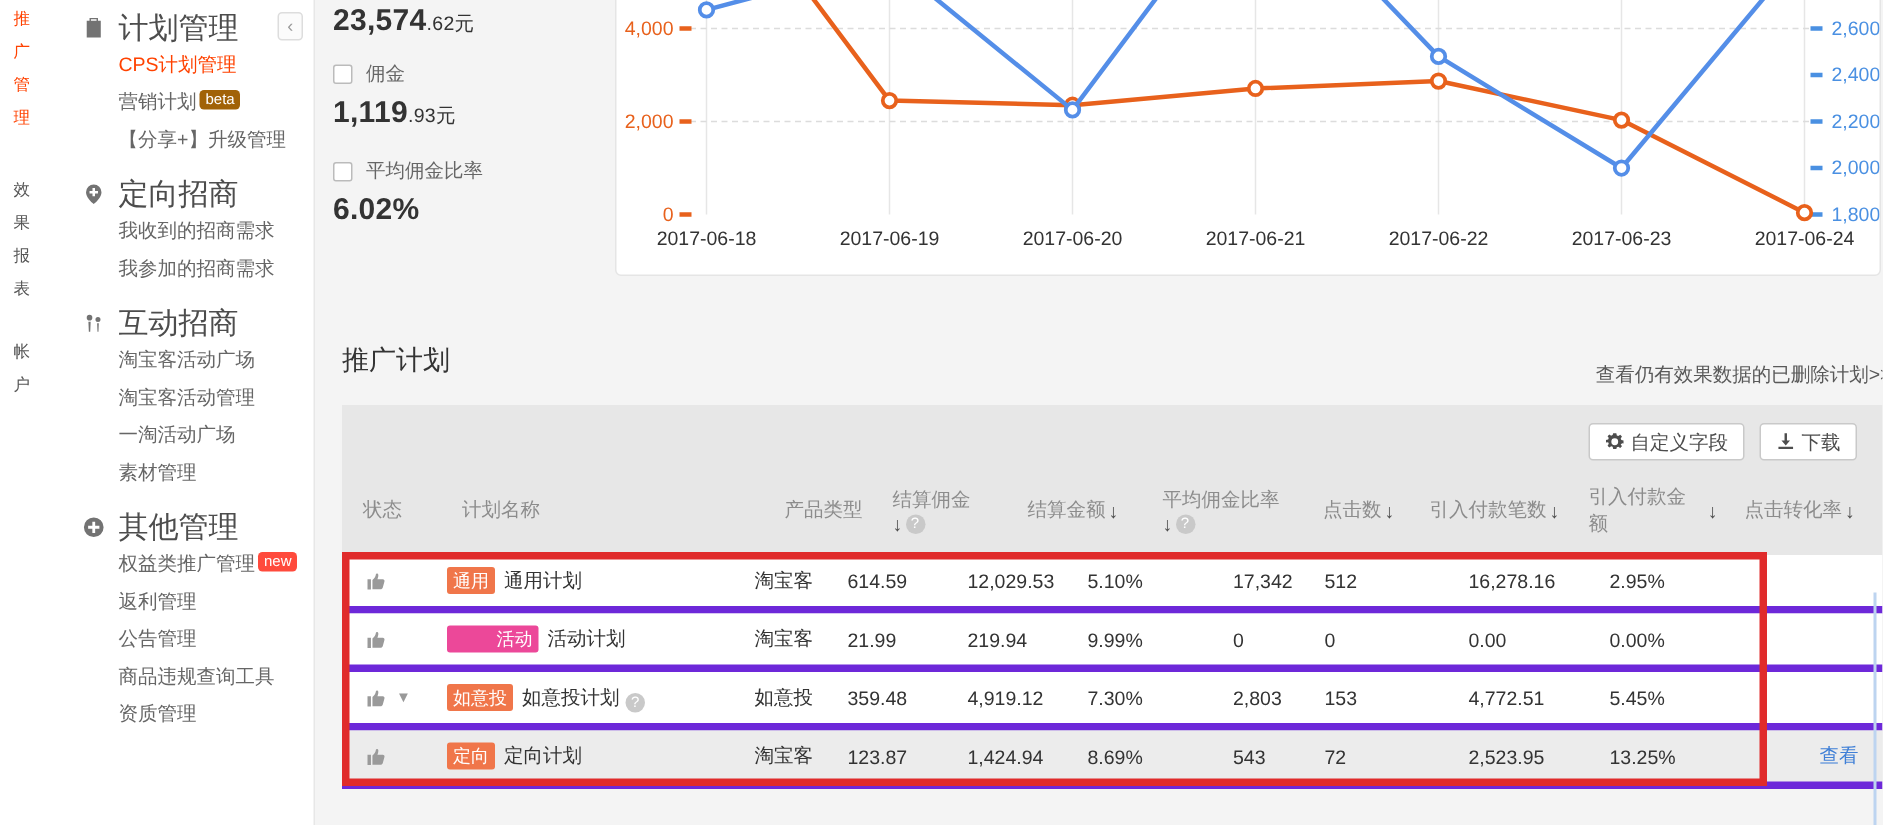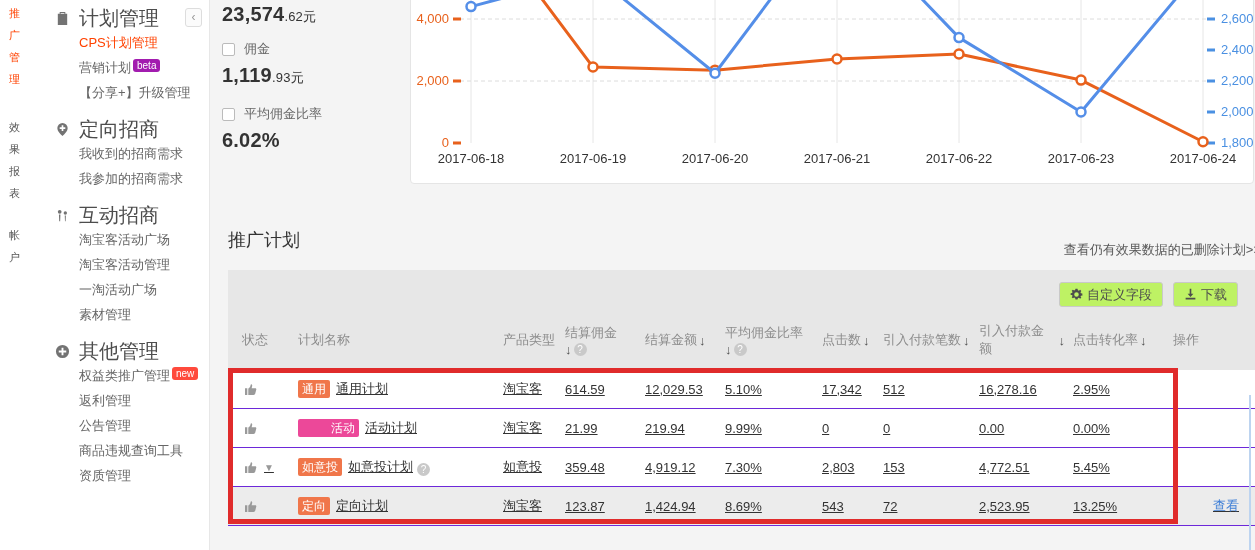--- a/index.html
+++ b/index.html
@@ -34,31 +34,31 @@
   
   .chart-card { position:absolute; left:410px; top:-12px; width:844px; height:196px; background:#fff; border:1px solid #e5e5e5; border-radius:4px; overflow:hidden; }
 
   
   .section-title { position:absolute; left:228px; top:228px; font-size:18px; color:#333; }
   .deleted-link { position:absolute; right:-6px; top:241px; font-size:13px; color:#595959; cursor:pointer; white-space:nowrap; }
 
   
   .table-card { position:absolute; left:228px; top:270px; width:1027px; height:256px; background:#e7e7e7; }
   .toolbar { position:absolute; top:12px; right:17px; display:flex; gap:10px; }
-  .tbtn { display:inline-flex; align-items:center; gap:4px; height:25px; padding:0 10px; background:#bef264; border:1px solid #c9c9c9; border-radius:3px; font-size:13px; color:#4d4d4d; cursor:pointer; }
+  .tbtn { display:inline-flex; align-items:center; gap:4px; height:25px; padding:0 10px; background:#ffffff; border:1px solid #c9c9c9; border-radius:3px; font-size:13px; color:#4d4d4d; cursor:pointer; }
   .tbtn svg { width:13px; height:13px; }
   .tgrid { position:absolute; left:0; width:1027px; display:grid; grid-template-columns:62px 205px 62px 80px 80px 97px 61px 96px 94px 100px 1fr; }
-  .thead { top:40px; height:60px; }
+  .thead { top:40px; height:60px;gap:10px; }
   .th { display:flex; flex-direction:column; justify-content:center; padding-left:8px; font-size:13px; color:#8c8c8c; }
   .th .l1 { display:flex; align-items:center; gap:2px; }
   .th.c1 { padding-left:14px; }
   .sort-arrow { color:#4d4d4d; font-weight:bold; font-size:13px; cursor:pointer; }
   .help-ic { width:13px; height:13px; border-radius:50%; background:#c9c9c9; color:#fff; font-size:10px; line-height:13px; text-align:center; display:inline-block; cursor:pointer; }
   .rows { position:absolute; top:100px; left:0; width:1027px; }
-  .trow { height:39px; background:#fff; border-bottom:1px solid #6d28d9; display:grid; grid-template-columns:62px 205px 62px 80px 80px 97px 61px 96px 94px 100px 1fr; align-items:center; font-size:13px; color:#333;text-decoration:underline; }
+  .trow { height:39px; background:#fff; border-bottom:5px solid #6d28d9; display:grid; grid-template-columns:62px 205px 62px 80px 80px 97px 61px 96px 94px 100px 1fr; align-items:center; font-size:13px; color:#333; }
   .trow.hl { background:#ececec; }
   .td { padding-left:8px; white-space:nowrap; }
   .td.c1 { padding-left:15px; display:flex; align-items:center; gap:5px; }
   .thumb svg { width:16px; height:16px; display:block; cursor:pointer; }
   .caret { color:#999; font-size:10px; cursor:pointer; }
   .plan-badge { display:inline-block; color:#fff; font-size:12px; line-height:18px; padding:0 4px; border-radius:2px; margin-right:6px; }
   .row-help { margin-left:4px; vertical-align:-2px; }
   .action-link { color:#3f7fd6; cursor:pointer; padding-left:40px; }
 
   
@@ -77,21 +77,21 @@
   <div class="submenu" id="submenu">
       <div class="sm-group-hd">
         <span class="sm-icon">
           <svg viewBox="0 0 16 16">
             <path fill="#737373" d="M5 1h6v2h2v12H3V3h2V1zm1 1v1h4V2H6zM5 6h6v1H5V6zm0 3h6v1H5V9z"></path>
           </svg>
         </span>
         <span class="sm-group-label">计划管理</span>
       </div>
       <div class="sm-child active"><span>CPS计划管理</span></div>
-      <div class="sm-child"><span>营销计划</span><span class="sm-badge" style="background: #a21caf;">beta</span></div>
+      <div class="sm-child"><span>营销计划</span><span class="sm-badge" style="background: #a16207;">beta</span></div>
       <div class="sm-child"><span>【分享+】升级管理</span></div>
       <div class="sm-group-hd">
         <span class="sm-icon">
           <svg viewBox="0 0 16 16">
             <path fill="#737373" d="M8 1a5.5 5.5 0 0 1 5.5 5.5c0 3.5-3.4 6.6-5.5 8.5-2.1-1.9-5.5-5-5.5-8.5A5.5 5.5 0 0 1 8 1zm-.9 2.5v2.1H5v1.8h2.1v2.1h1.8V7.4H11V5.6H8.9V3.5H7.1z"></path>
           </svg>
         </span>
         <span class="sm-group-label">定向招商</span>
       </div>
       <div class="sm-child"><span>我收到的招商需求</span></div>

